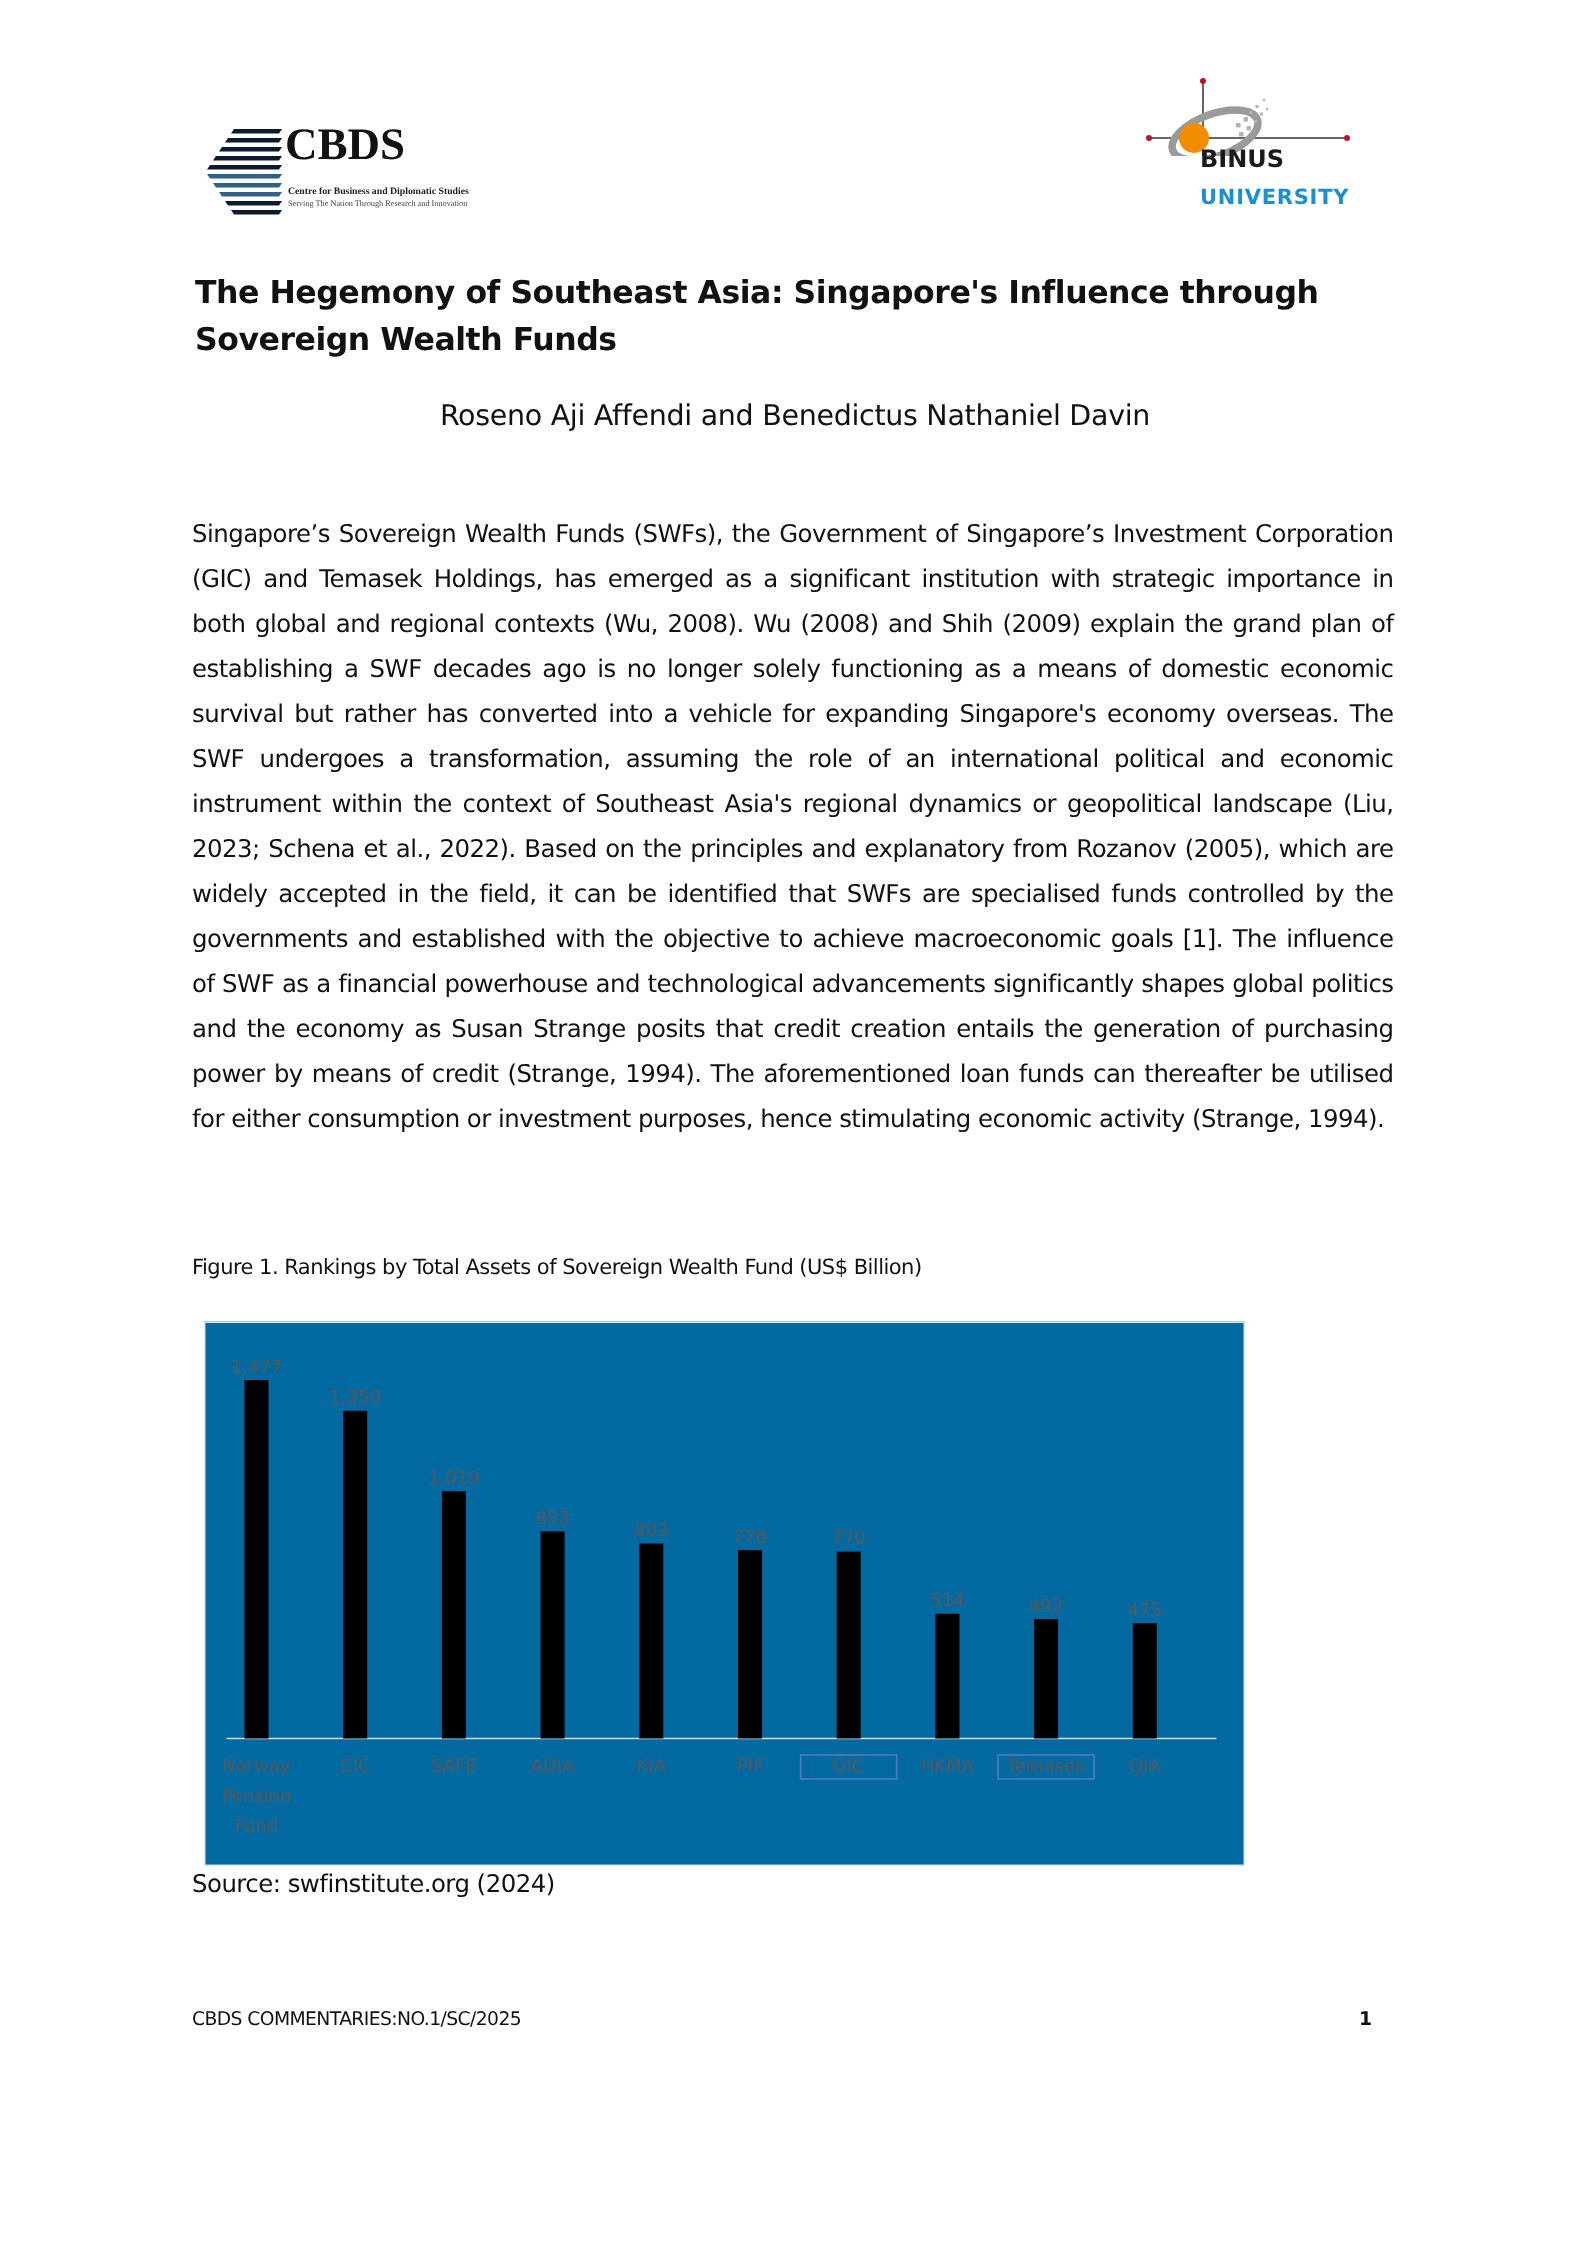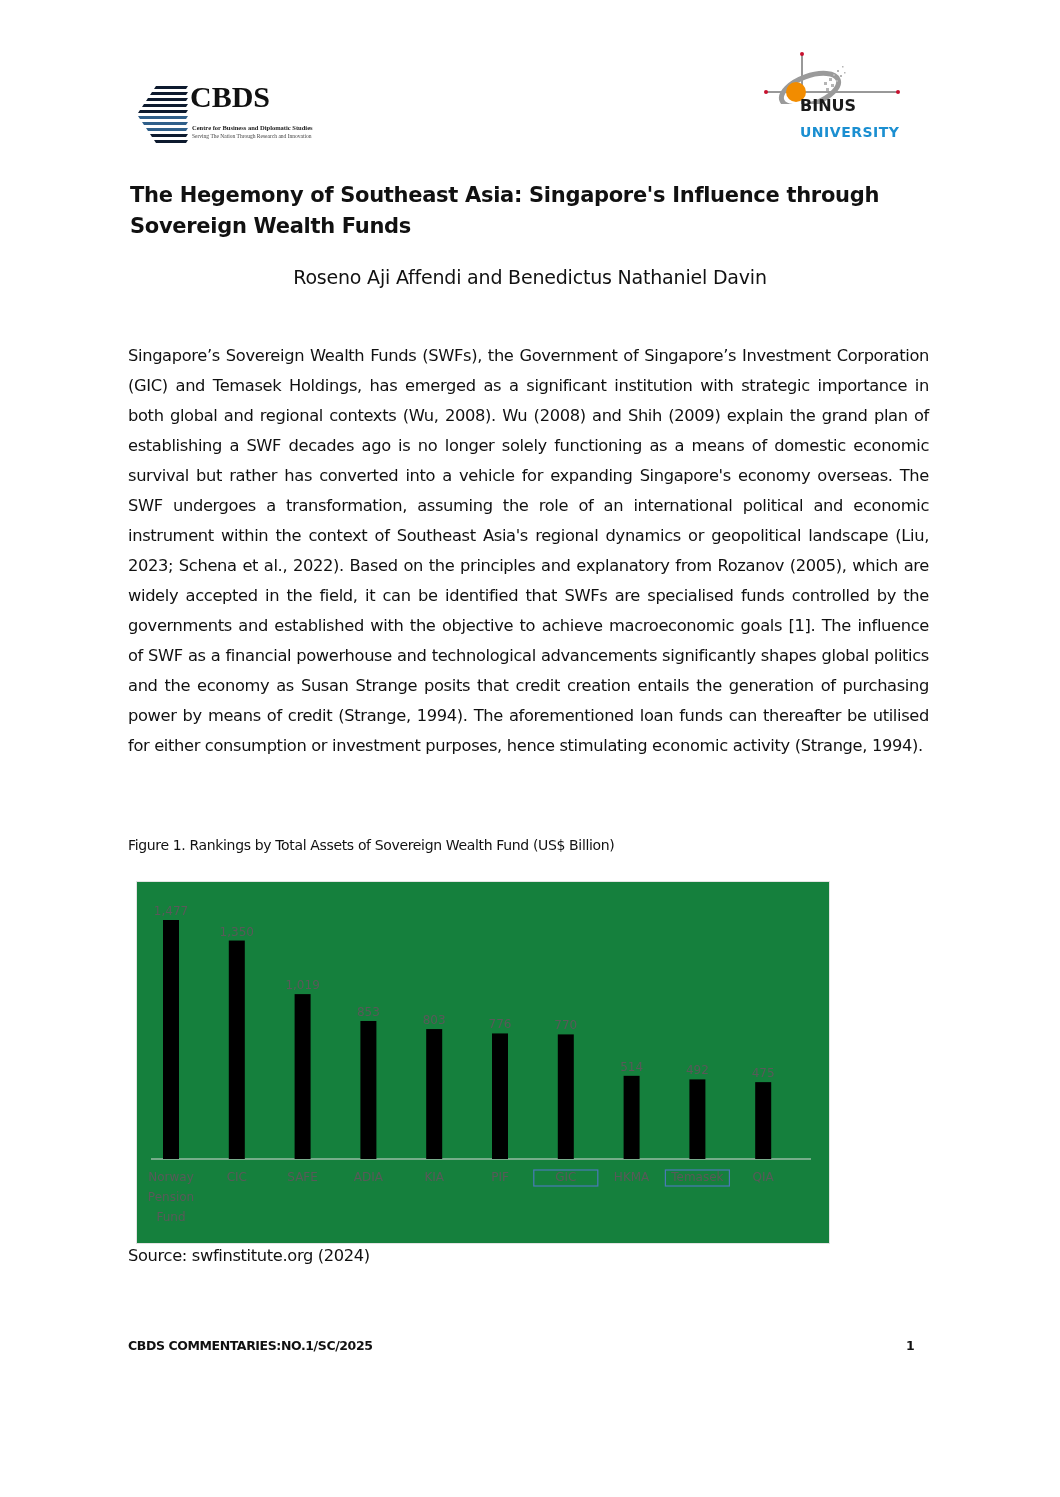--- a/index.html
+++ b/index.html
@@ -17,28 +17,28 @@
   #binus-logo .b1 { position:absolute; left:48px; top:52px; font-family:"DejaVu Sans", sans-serif; font-weight:bold; font-size:16px; color:#1a1a1a; letter-spacing:0px; }
   #binus-logo .b2 { position:absolute; left:48px; top:80px; font-family:"DejaVu Sans", sans-serif; font-weight:bold; font-size:14px; color:#1b8fd1; letter-spacing:0.5px; }
 
   #title { left:130px; width:800px; top:180px; font-family:"DejaVu Sans", sans-serif; font-weight:bold; font-size:21px; line-height:31px; color:#111; letter-spacing:-0.3px; }
   #authors { left:130px; width:800px; top:266px; text-align:center; font-family:"DejaVu Sans", sans-serif; font-size:19px; color:#111; letter-spacing:-0.2px; }
 
   #body-text { left:128px; width:801px; top:341px; font-family:"DejaVu Sans", sans-serif; font-size:16.3px; line-height:30px; text-align:justify; color:#111; letter-spacing:-0.35px; word-spacing:0px; }
 
   #figure-caption { left:128px; top:837px; font-family:"DejaVu Sans", sans-serif; font-size:14px; color:#111; letter-spacing:-0.35px; }
 
-  #chart-box { left:136px; top:881px; width:692px; height:361px; border:1px solid #e3e3e3; background:#15803d; }
+  #chart-box { left:136px; top:881px; width:692px; height:361px; border:1px solid #e3e3e3; background:#0369a1; }
   #chart-svg { position:absolute; left:0; top:0; }
   .val-label { font-family:"DejaVu Sans", sans-serif; font-size:12px; fill:#595959; }
   .cat-label { font-family:"DejaVu Sans", sans-serif; font-size:12px; fill:#595959; }
 
   #source { left:128px; top:1246px; font-family:"DejaVu Sans", sans-serif; font-size:16.3px; color:#111; letter-spacing:-0.35px; }
 
-  #footer-left { left:128px; top:1338px; font-family:"DejaVu Sans", sans-serif; font-weight:bold; font-size:12.5px; color:#111; letter-spacing:-0.4px; }
+  #footer-left { left:128px; top:1338px; font-family:"DejaVu Sans", sans-serif; font-weight:normal; font-size:12.5px; color:#111; letter-spacing:-0.4px; }
   #footer-right { left:906px; top:1338px; font-family:"DejaVu Sans", sans-serif; font-weight:bold; font-size:12.5px; color:#111; }
 </style>
 </head>
 <body>
 
 <div id="cbds-logo" class="abs">
   <svg width="62" height="64" style="position:absolute;left:0;top:0">
     <g fill="#0d1a2e">
       <polygon points="28,2 60,2 58,5 26,5"></polygon>
       <polygon points="24,8 60,8 58,11 22,11"></polygon>

